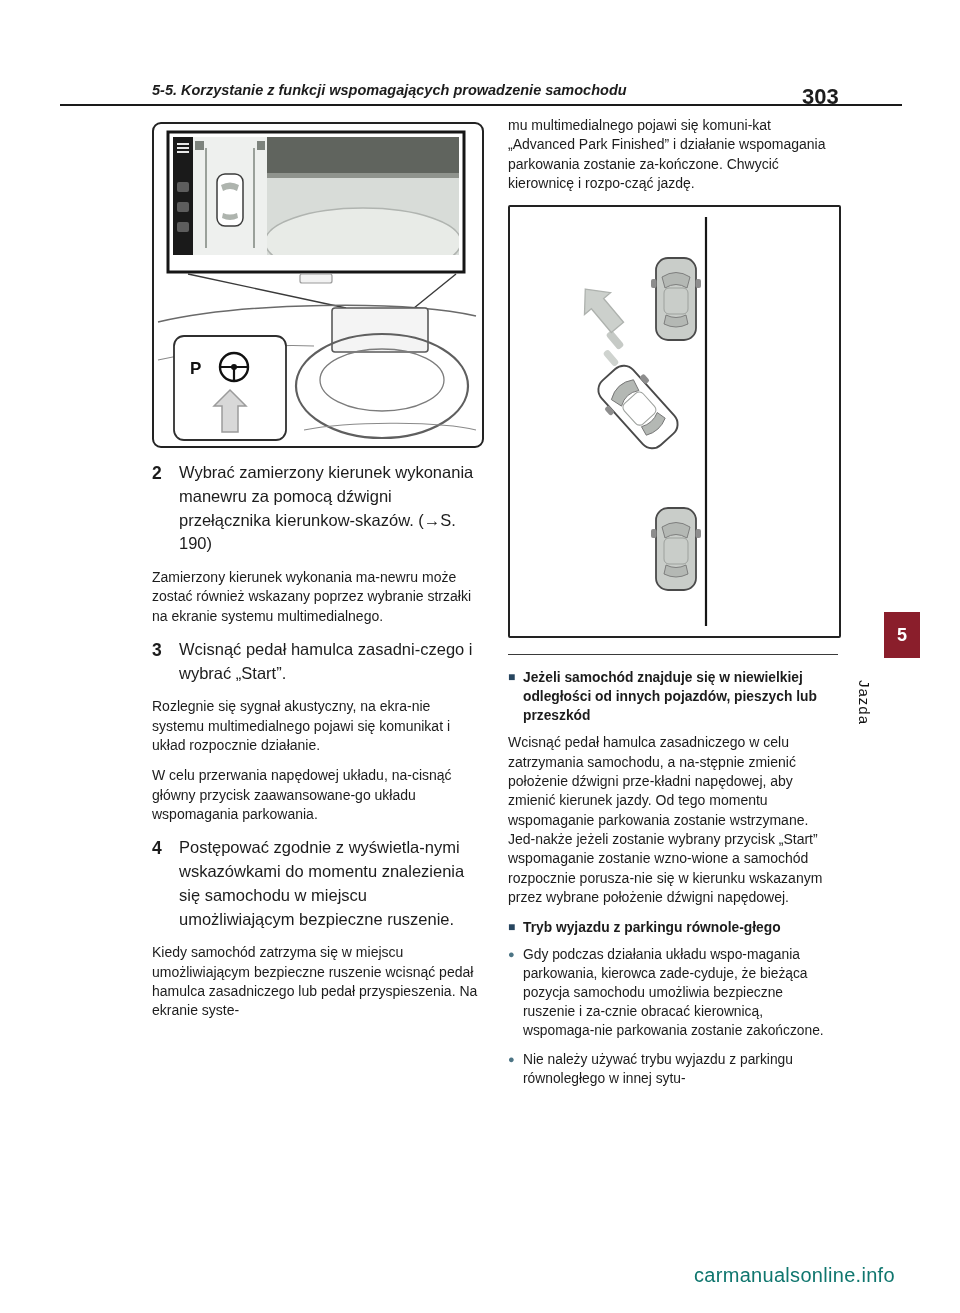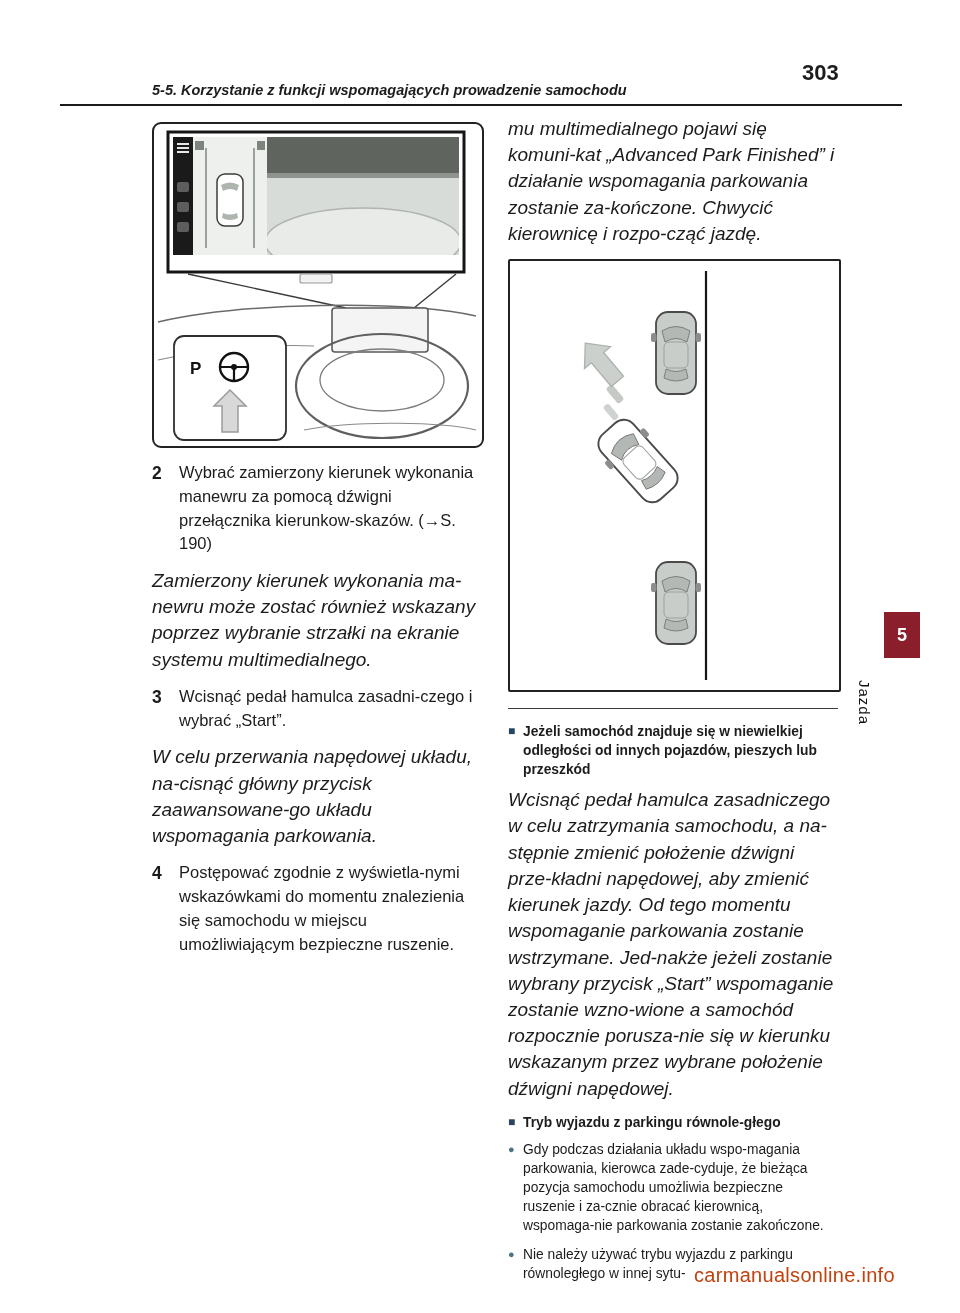--- a/index.html
+++ b/index.html
@@ -1,38 +1,38 @@
 <!DOCTYPE html>
 <html><head>
 <meta charset="utf-8">
 <style>
   html,body{margin:0;padding:0;}
   body{width:960px;height:1313px;background:#ffffff;font-family:"Liberation Sans",sans-serif;color:#1c1c1c;position:relative;overflow:hidden;}
   .header-title{position:absolute;left:152px;top:82px;font-size:14.5px;font-weight:700;font-style:italic;}
-  .page-number{position:absolute;left:802px;top:60px;font-size:22px;font-weight:700;}
+  .page-number{position:absolute;left:802px;top:84px;font-size:22px;font-weight:700;}
   .header-rule{position:absolute;left:60px;top:104px;width:842px;height:2px;background:#1a1a1a;}
   .col{position:absolute;width:330px;}
   .col-left{left:152px;top:122px;}
   .col-right{left:508px;top:116px;}
-  .body-p{font-size:19px;line-height:1.38;margin:0 0 11px 0;font-style:italic;}
+  .body-p{font-size:14px;line-height:1.38;margin:0 0 11px 0;}
   .step{display:flex;margin:12px 0 12px 0;}
   .step-num{flex:none;width:27px;font-size:17.5px;font-weight:700;line-height:1.38;}
   .step-text{font-size:16.5px;line-height:1.44;}
   .fig{background:#fff;}
   .fig1{width:328px;border:2px solid #222222;border-radius:9px;overflow:hidden;margin:0 0 13px 0;}
   .fig2{width:329px;border:2px solid #222222;border-radius:2px;overflow:hidden;margin:12px 0 16px 0;}
   .fig svg{display:block;}
   .sec-divider{height:1px;background:#3a3a3a;margin:0 0 13px 0;width:100%;}
   .sec-heading{display:flex;font-weight:700;font-size:13.8px;line-height:1.38;margin:0 0 8px 0;}
   .marker-square{flex:none;width:15px;color:#27455f;font-size:12px;line-height:1.55;}
   .bullet{display:flex;font-size:13.8px;line-height:1.38;margin:0 0 10px 0;}
   .marker-circle{flex:none;width:15px;color:#4d7585;font-size:11px;line-height:1.65;}
   .chapter-tab{position:absolute;left:884px;top:612px;width:36px;height:46px;background:#8a1e2b;color:#ffffff;font-size:18px;font-weight:700;display:flex;align-items:center;justify-content:center;}
   .chapter-label{position:absolute;left:856px;top:680px;writing-mode:vertical-rl;text-orientation:mixed;font-size:15px;color:#111111;letter-spacing:1px;}
-  .watermark{position:absolute;left:694px;top:1264px;font-size:20px;color:#c2410c;letter-spacing:0.3px;}
+  .watermark{position:absolute;left:694px;top:1264px;font-size:20px;color:#0f766e;letter-spacing:0.3px;}
 </style>
 </head>
 <body>
 
 <div class="header-title">5-5. Korzystanie z funkcji wspomagających prowadzenie samochodu</div>
 <div class="page-number">303</div>
 <div class="header-rule"></div>
 
 <div class="col col-left">
 
@@ -92,26 +92,28 @@
   <div class="step">
     <span class="step-num">2</span>
     <span class="step-text">Wybrać zamierzony kierunek wykonania manewru za pomocą dźwigni przełącznika kierunkow-skazów. (→S. 190)</span>
   </div>
   <p class="body-p">Zamierzony kierunek wykonania ma-newru może zostać również wskazany poprzez wybranie strzałki na ekranie systemu multimedialnego.</p>
 
   <div class="step">
     <span class="step-num">3</span>
     <span class="step-text">Wcisnąć pedał hamulca zasadni-czego i wybrać „Start”.</span>
   </div>
+  <p class="body-p">Rozlegnie się sygnał akustyczny, na ekra-nie systemu multimedialnego pojawi się komunikat i układ rozpocznie działanie.</p>
   <p class="body-p">W celu przerwania napędowej układu, na-cisnąć główny przycisk zaawansowane-go układu wspomagania parkowania.</p>
 
   <div class="step">
     <span class="step-num">4</span>
     <span class="step-text">Postępować zgodnie z wyświetla-nymi wskazówkami do momentu znalezienia się samochodu w miejscu umożliwiającym bezpieczne ruszenie.</span>
   </div>
+  <p class="body-p">Kiedy samochód zatrzyma się w miejscu umożliwiającym bezpieczne ruszenie wcisnąć pedał hamulca zasadniczego lub pedał przyspieszenia. Na ekranie syste-</p>
 </div>
 
 <div class="col col-right">
   <p class="body-p" style="margin-bottom:9px;">mu multimedialnego pojawi się komuni-kat „Advanced Park Finished” i działanie wspomagania parkowania zostanie za-kończone. Chwycić kierownicę i rozpo-cząć jazdę.</p>
 
   <div class="fig fig2">
     <svg width="325" height="429" viewBox="0 0 325 429">
       <defs>
         <g id="carTop">
           <rect x="-20" y="-41" width="40" height="82" rx="12" fill="currentColor" stroke="#4a4a4a" stroke-width="1.8"></rect>

